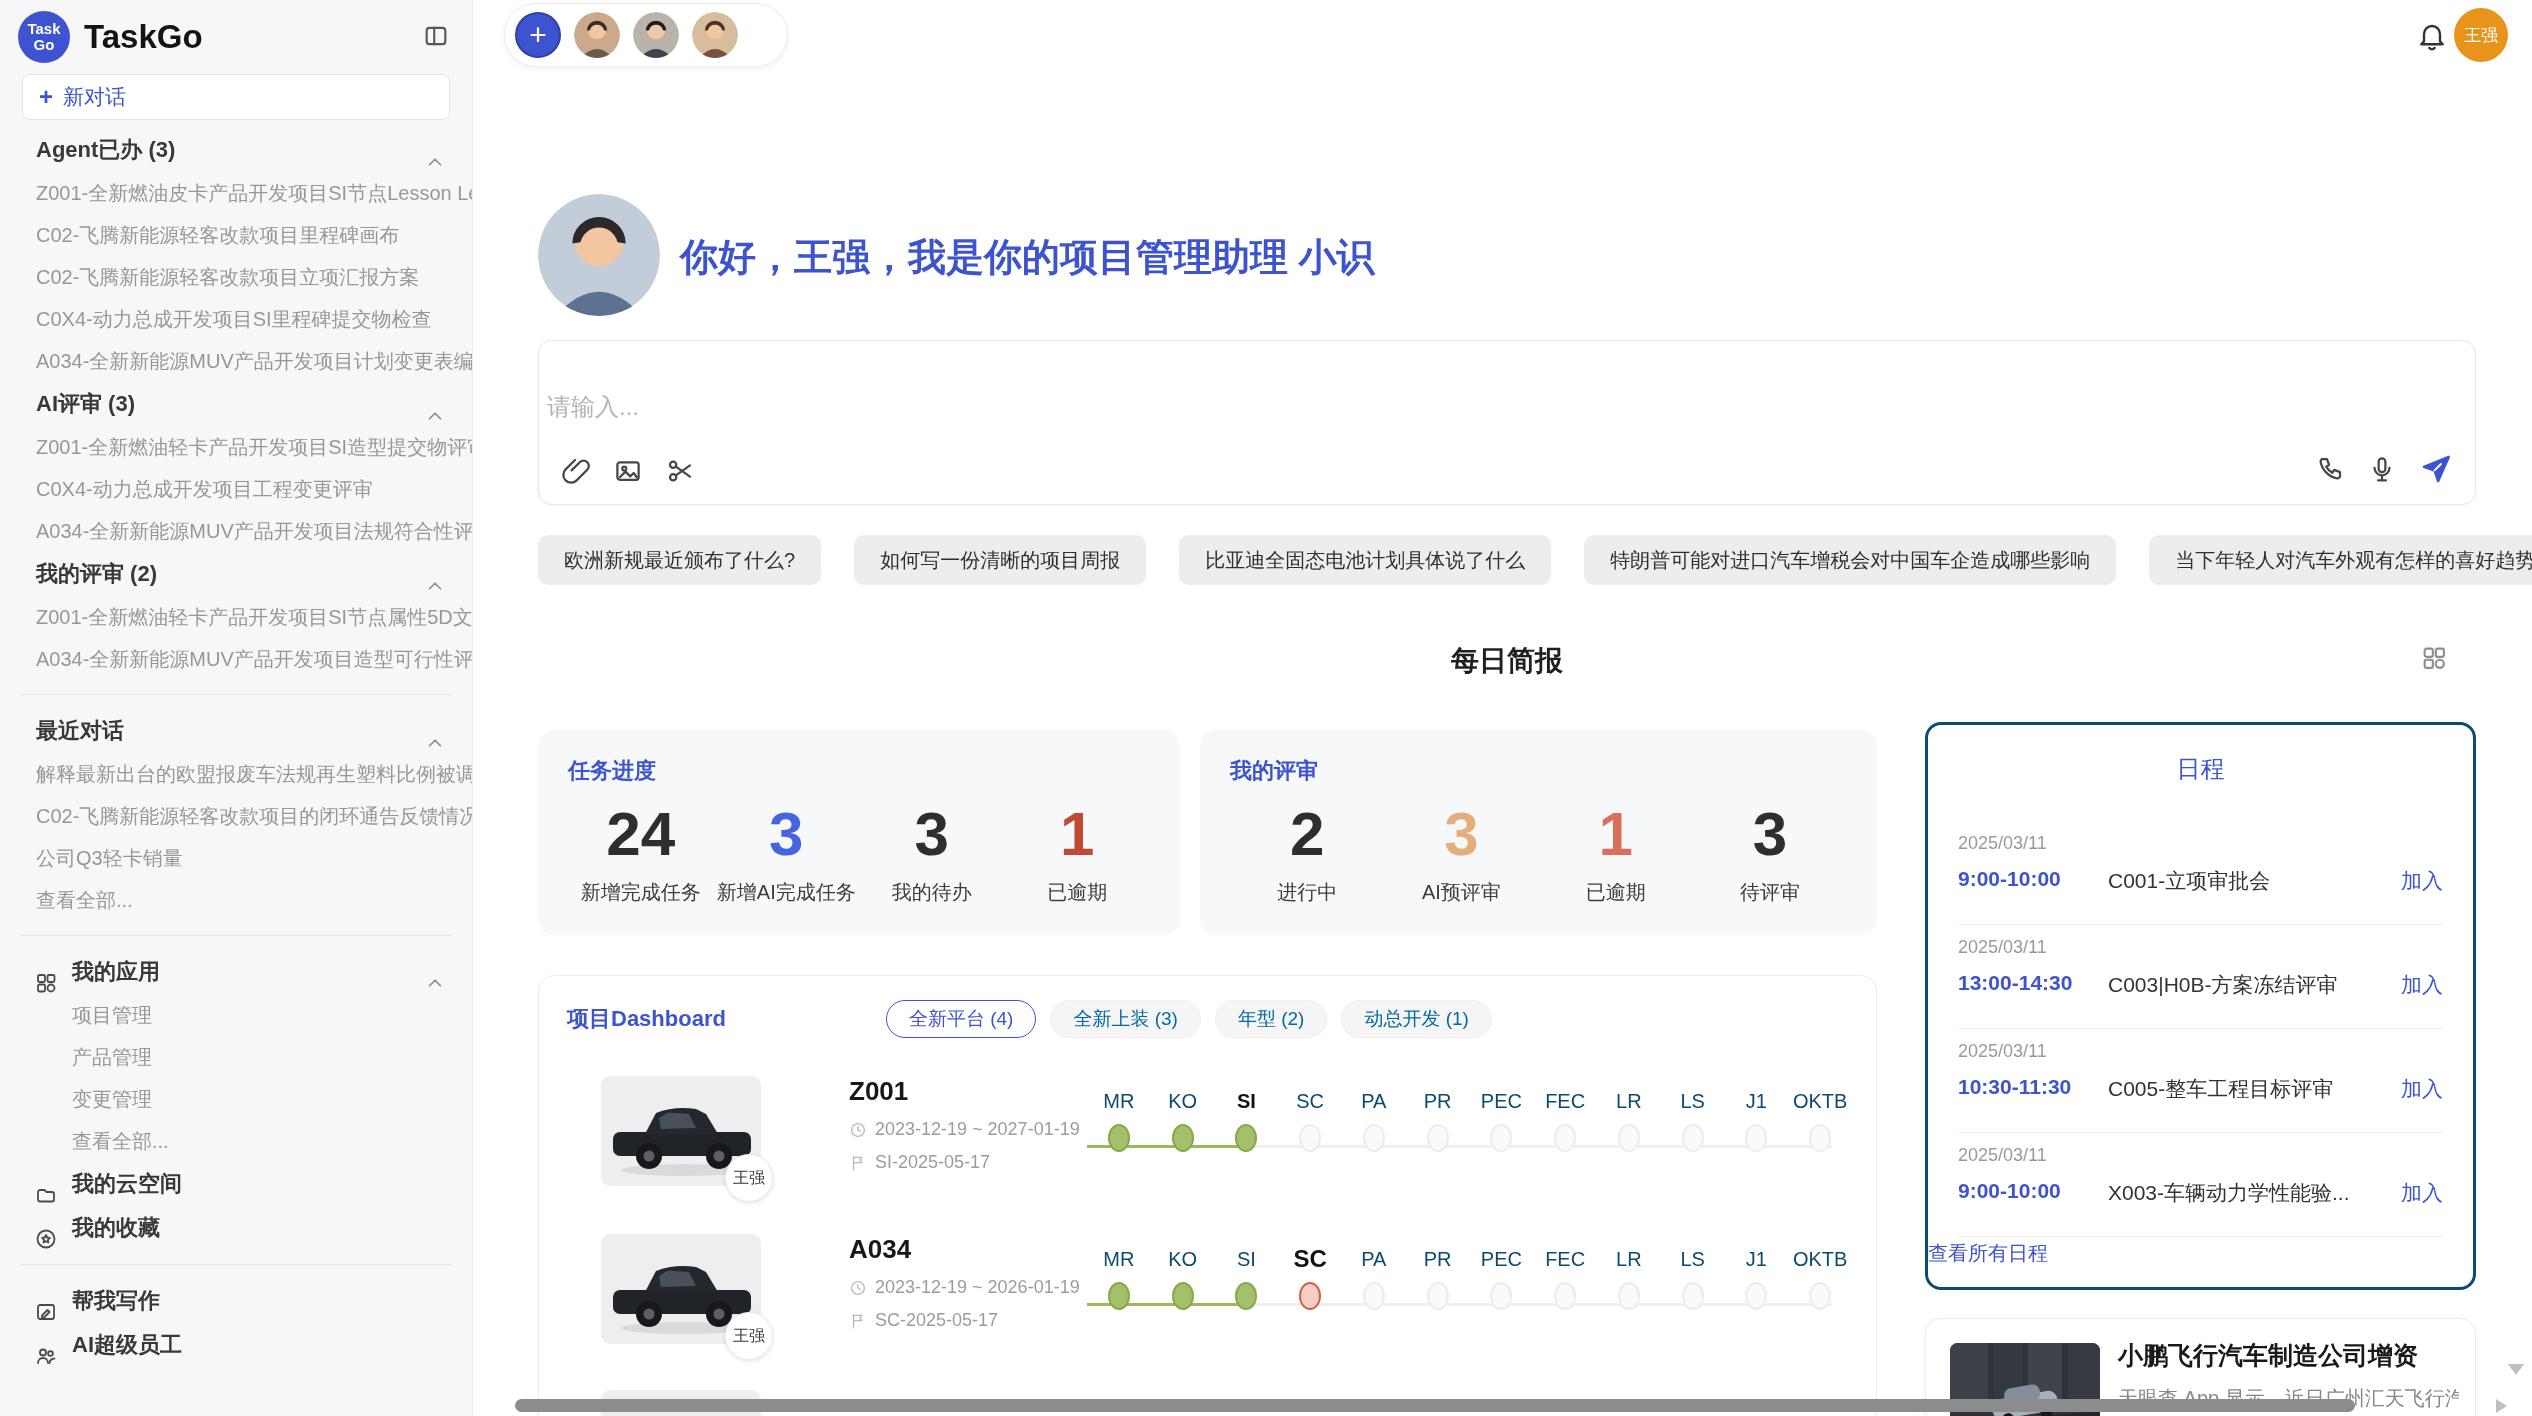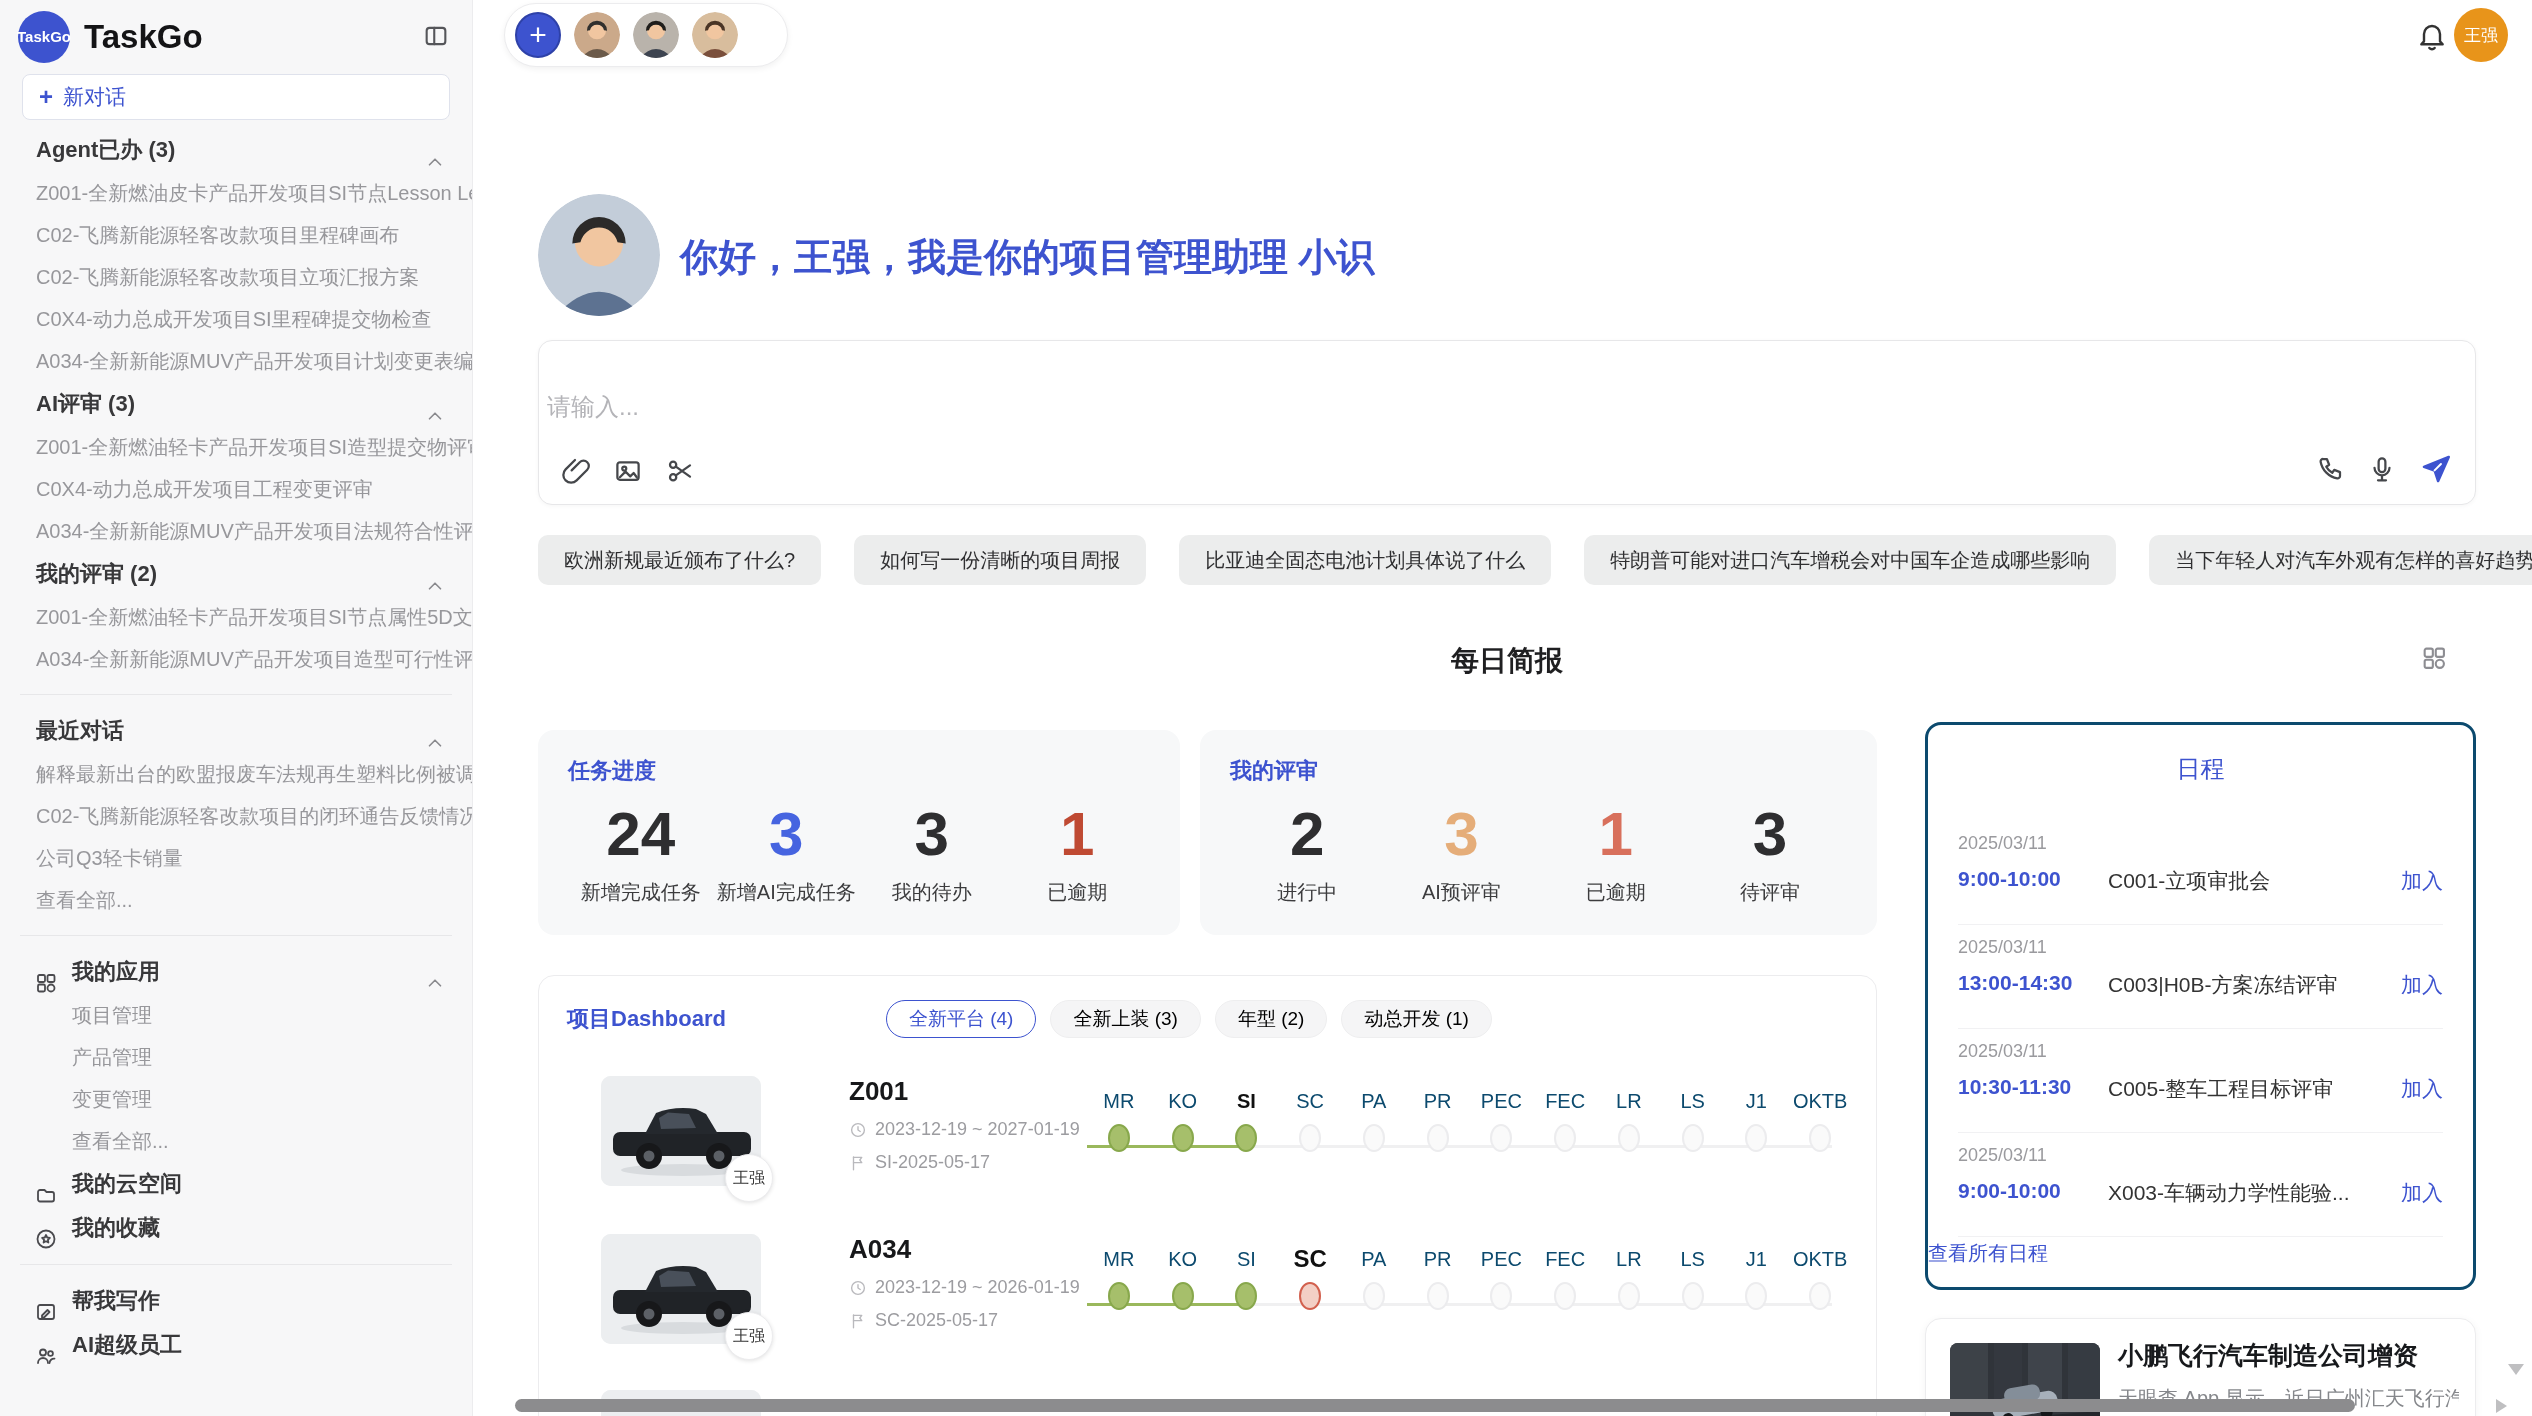--- a/index.html
+++ b/index.html
@@ -5,21 +5,21 @@
   * { margin:0; padding:0; box-sizing:border-box; }
   html,body { width:2532px; height:1416px; overflow:hidden; }
   body { font-family:"Liberation Sans","DejaVu Sans",sans-serif; background:#fff; color:#222; }
   .page { position:relative; width:2532px; height:1416px; overflow:hidden; background:#fff; }
   .ico { display:inline-block; vertical-align:middle; }
   svg.ico { stroke:currentColor; fill:none; stroke-width:1.8; stroke-linecap:round; stroke-linejoin:round; }
 
   
   .sidebar { position:absolute; left:0; top:0; width:473px; height:1416px; background:#f7f7f8; border-right:1px solid #ececee; overflow:hidden; }
   .logo-row { height:60px; padding:14px 20px 0 18px; display:flex; align-items:center; position:relative; }
-  .logo-badge { width:52px; height:52px; border-radius:50%; background:#3d53cf; color:#fff; display:flex; flex-direction:row; align-items:center; justify-content:center; font-size:15px; font-weight:bold; line-height:1.05; }
+  .logo-badge { width:52px; height:52px; border-radius:50%; background:#3d53cf; color:#fff; display:flex; flex-direction:column; align-items:center; justify-content:center; font-size:15px; font-weight:bold; line-height:1.05; }
   .app-title { font-size:33px; font-weight:bold; color:#141416; margin-left:14px; }
   .collapse-btn { position:absolute; right:22px; top:22px; color:#55565a; }
   .new-chat { margin:14px 22px 0 22px; height:46px; background:#fff; border:1px solid #dfe2ec; border-radius:8px; display:flex; align-items:center; padding:0 16px; color:#3d53cf; font-size:21px; cursor:pointer; }
   .new-chat .plus-glyph { font-size:24px; margin-right:10px; font-weight:bold; }
   .side-scroll { padding-top:8px; }
   .sec-header { position:relative; height:44px; line-height:44px; padding-left:36px; font-size:22px; font-weight:600; color:#38383a; white-space:nowrap; overflow:hidden; }
   .sec-header .chev { position:absolute; right:26px; top:11px; color:#8a8a8e; }
   .side-item { height:42px; line-height:42px; padding-left:36px; font-size:20px; color:#97979b; white-space:nowrap; overflow:hidden; cursor:pointer; }
   .side-item.sub { padding-left:72px; }
   .side-divider { border-top:1px solid #e7e7e9; margin:14px 20px; }
@@ -59,21 +59,21 @@
   .stat-row { display:flex; margin-top:12px; }
   .stat-col { flex:1; text-align:center; }
   .stat-val { font-size:62px; font-weight:600; line-height:1.15; }
   .stat-lab { margin-top:10px; font-size:20px; color:#3c3c3e; }
 
   
   .dash { position:absolute; left:538px; top:975px; width:1339px; height:460px; background:#fff; border:1px solid #ececee; border-radius:16px; padding:24px 28px; overflow:hidden; }
   .dash-head { display:flex; align-items:center; }
   .dash-title { font-size:22px; font-weight:600; color:#3d53cf; }
   .dash-tabs { display:flex; gap:14px; margin-left:160px; }
-  .dash-tab { height:38px; border-radius:19px; padding:0 22px; display:flex; align-items:center; font-size:19px; color:#000000; background:#f5f5f6; border:1.5px solid #eeeeef; cursor:pointer; white-space:nowrap; }
+  .dash-tab { height:38px; border-radius:19px; padding:0 22px; display:flex; align-items:center; font-size:19px; color:#0369a1; background:#f5f5f6; border:1.5px solid #eeeeef; cursor:pointer; white-space:nowrap; }
   .dash-tab.active { background:#fff; border-color:#3d53cf; color:#3d53cf; }
   .proj-row { position:absolute; left:28px; right:24px; height:152px; }
   .proj-row.r0 { top:100px; } .proj-row.r1 { top:258px; } .proj-row.r2 { top:414px; }
   .car-box { position:absolute; left:34px; top:0; width:160px; height:110px; border-radius:10px; overflow:hidden; background:#eceef0; }
   .owner-chip { position:absolute; left:158px; top:78px; width:48px; height:48px; border-radius:50%; background:#fff; border:1px solid #ececee; box-shadow:0 1px 4px rgba(0,0,0,.12); display:flex; align-items:center; justify-content:center; font-size:16px; color:#333; z-index:2; }
   .proj-meta { position:absolute; left:282px; top:0; width:230px; }
   .proj-name { font-size:26px; font-weight:bold; color:#17181a; }
   .proj-line { margin-top:12px; font-size:18px; color:#9c9ca0; display:flex; align-items:center; gap:8px; white-space:nowrap; }
   .proj-line .ico { color:#b9b9bd; }
   .ms-track { position:absolute; left:520px; right:0; top:10px; height:80px; }

